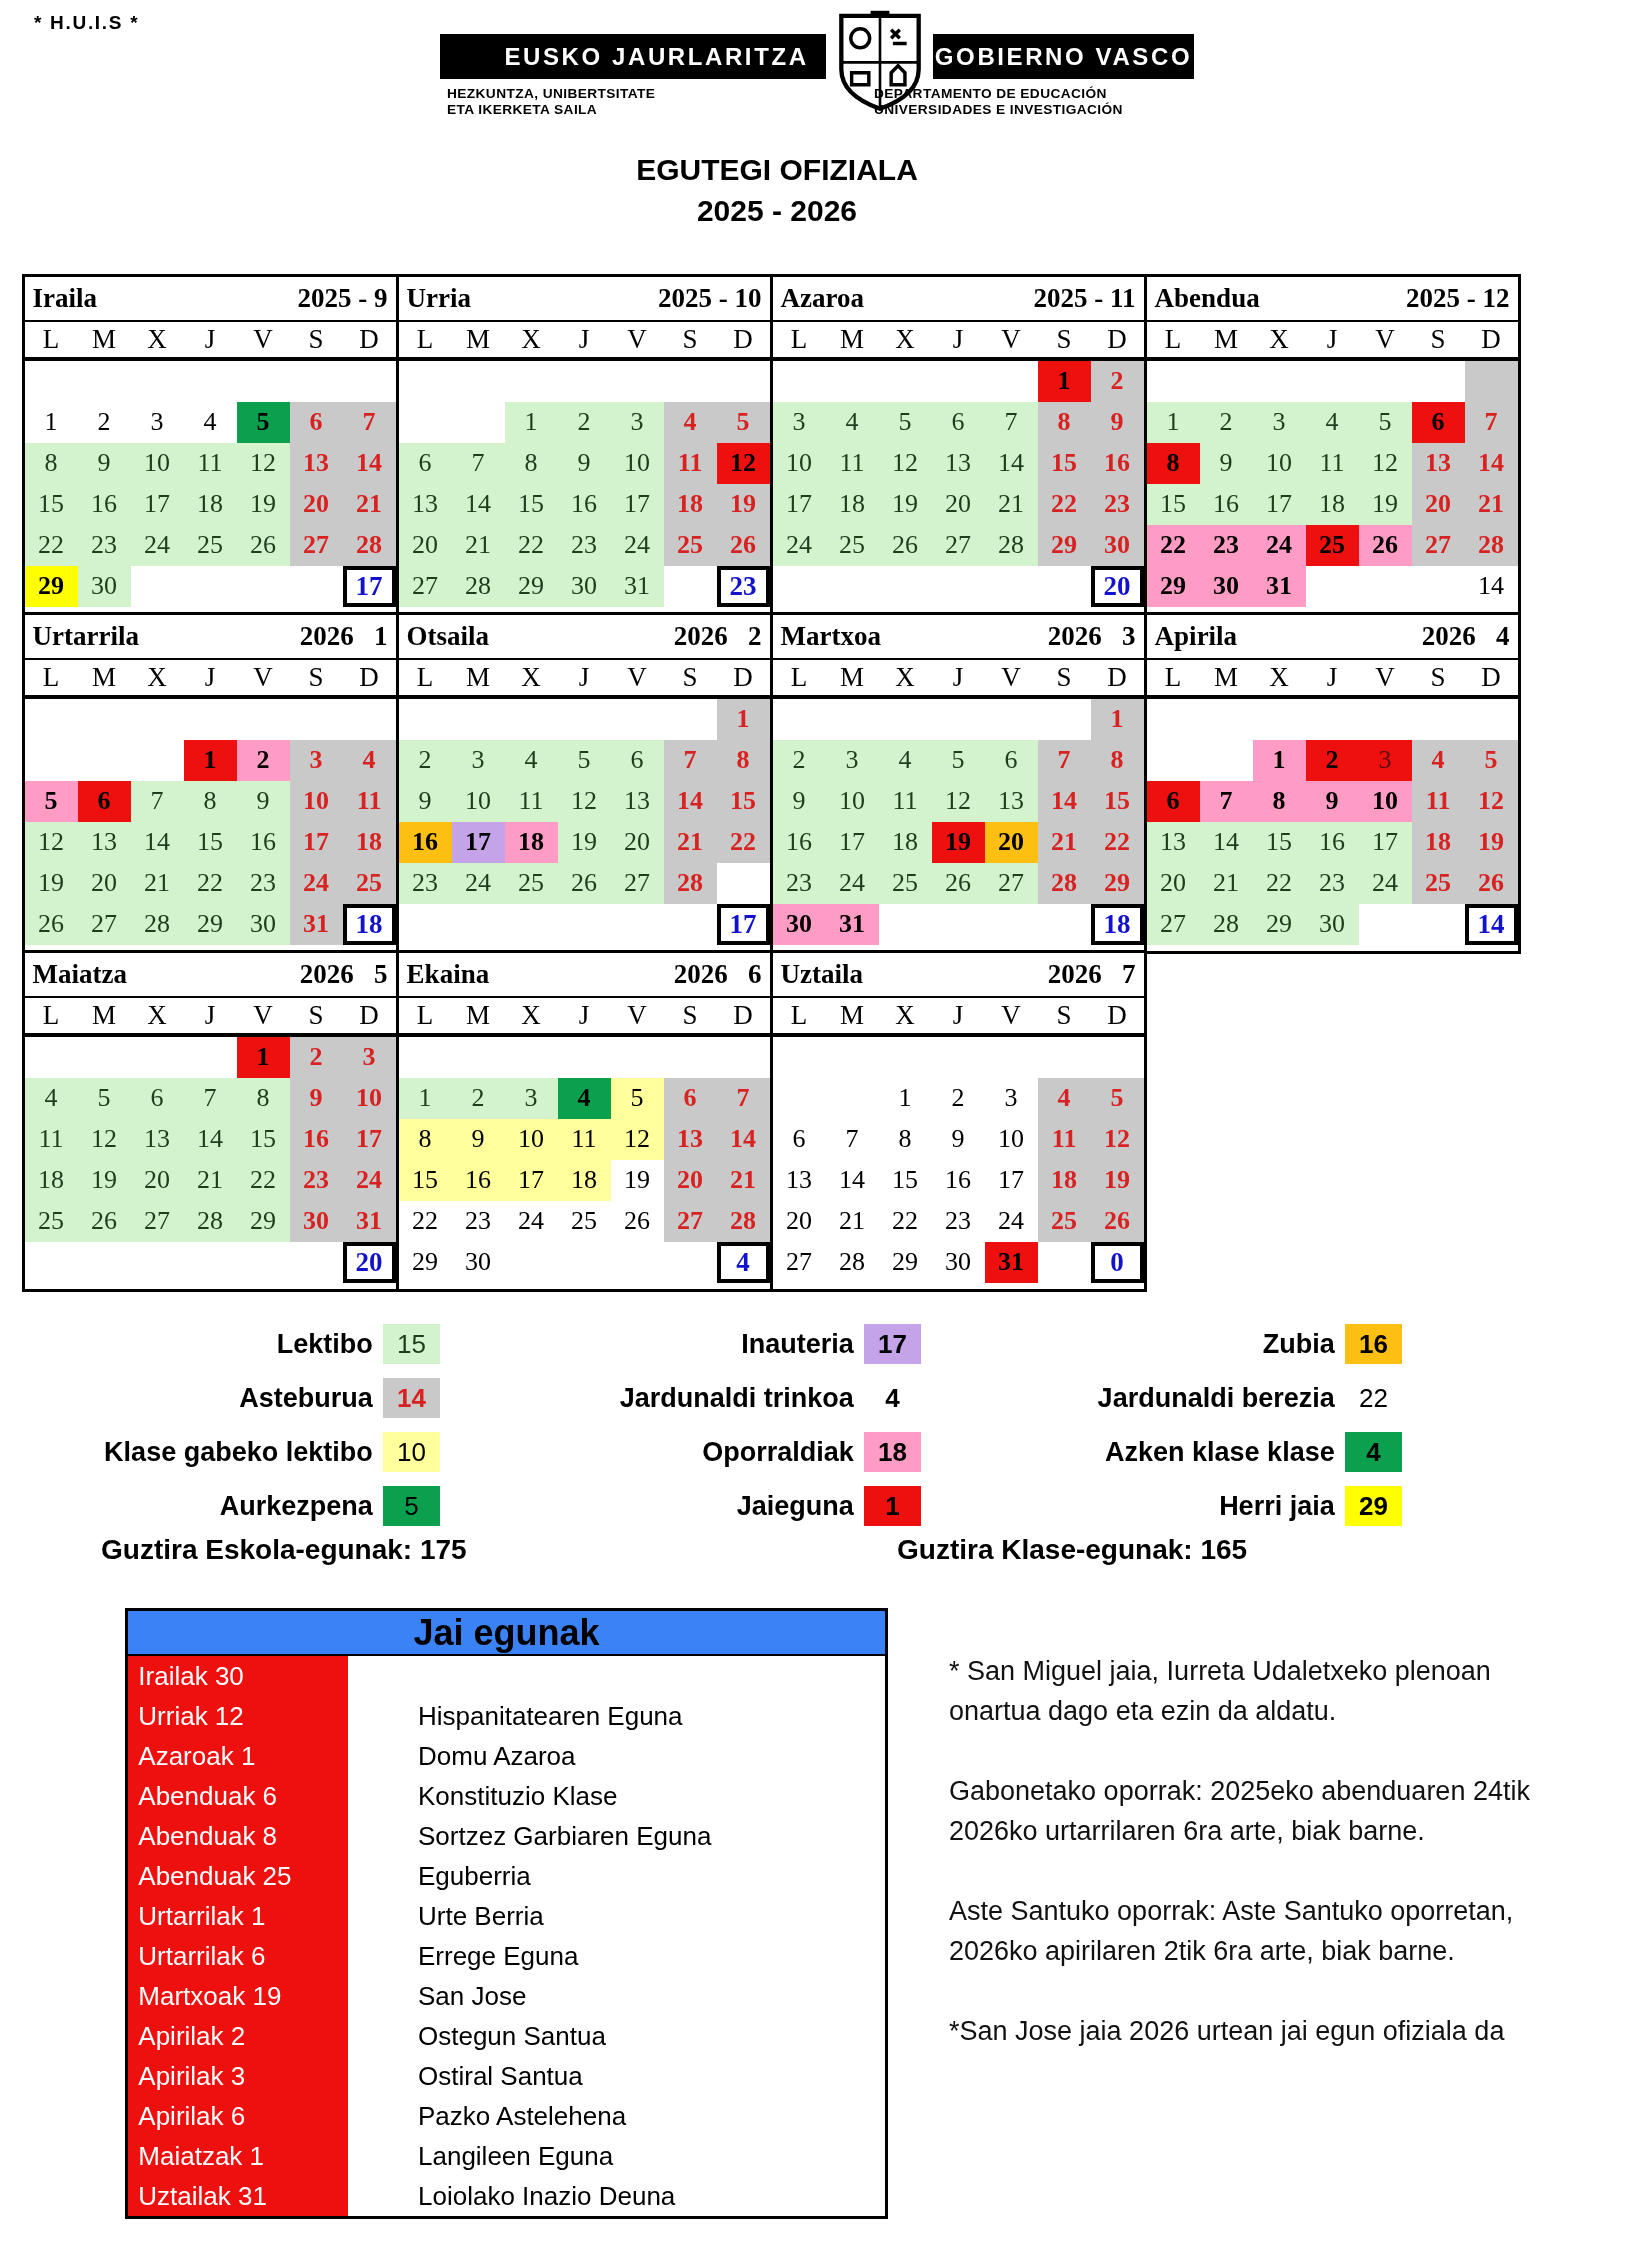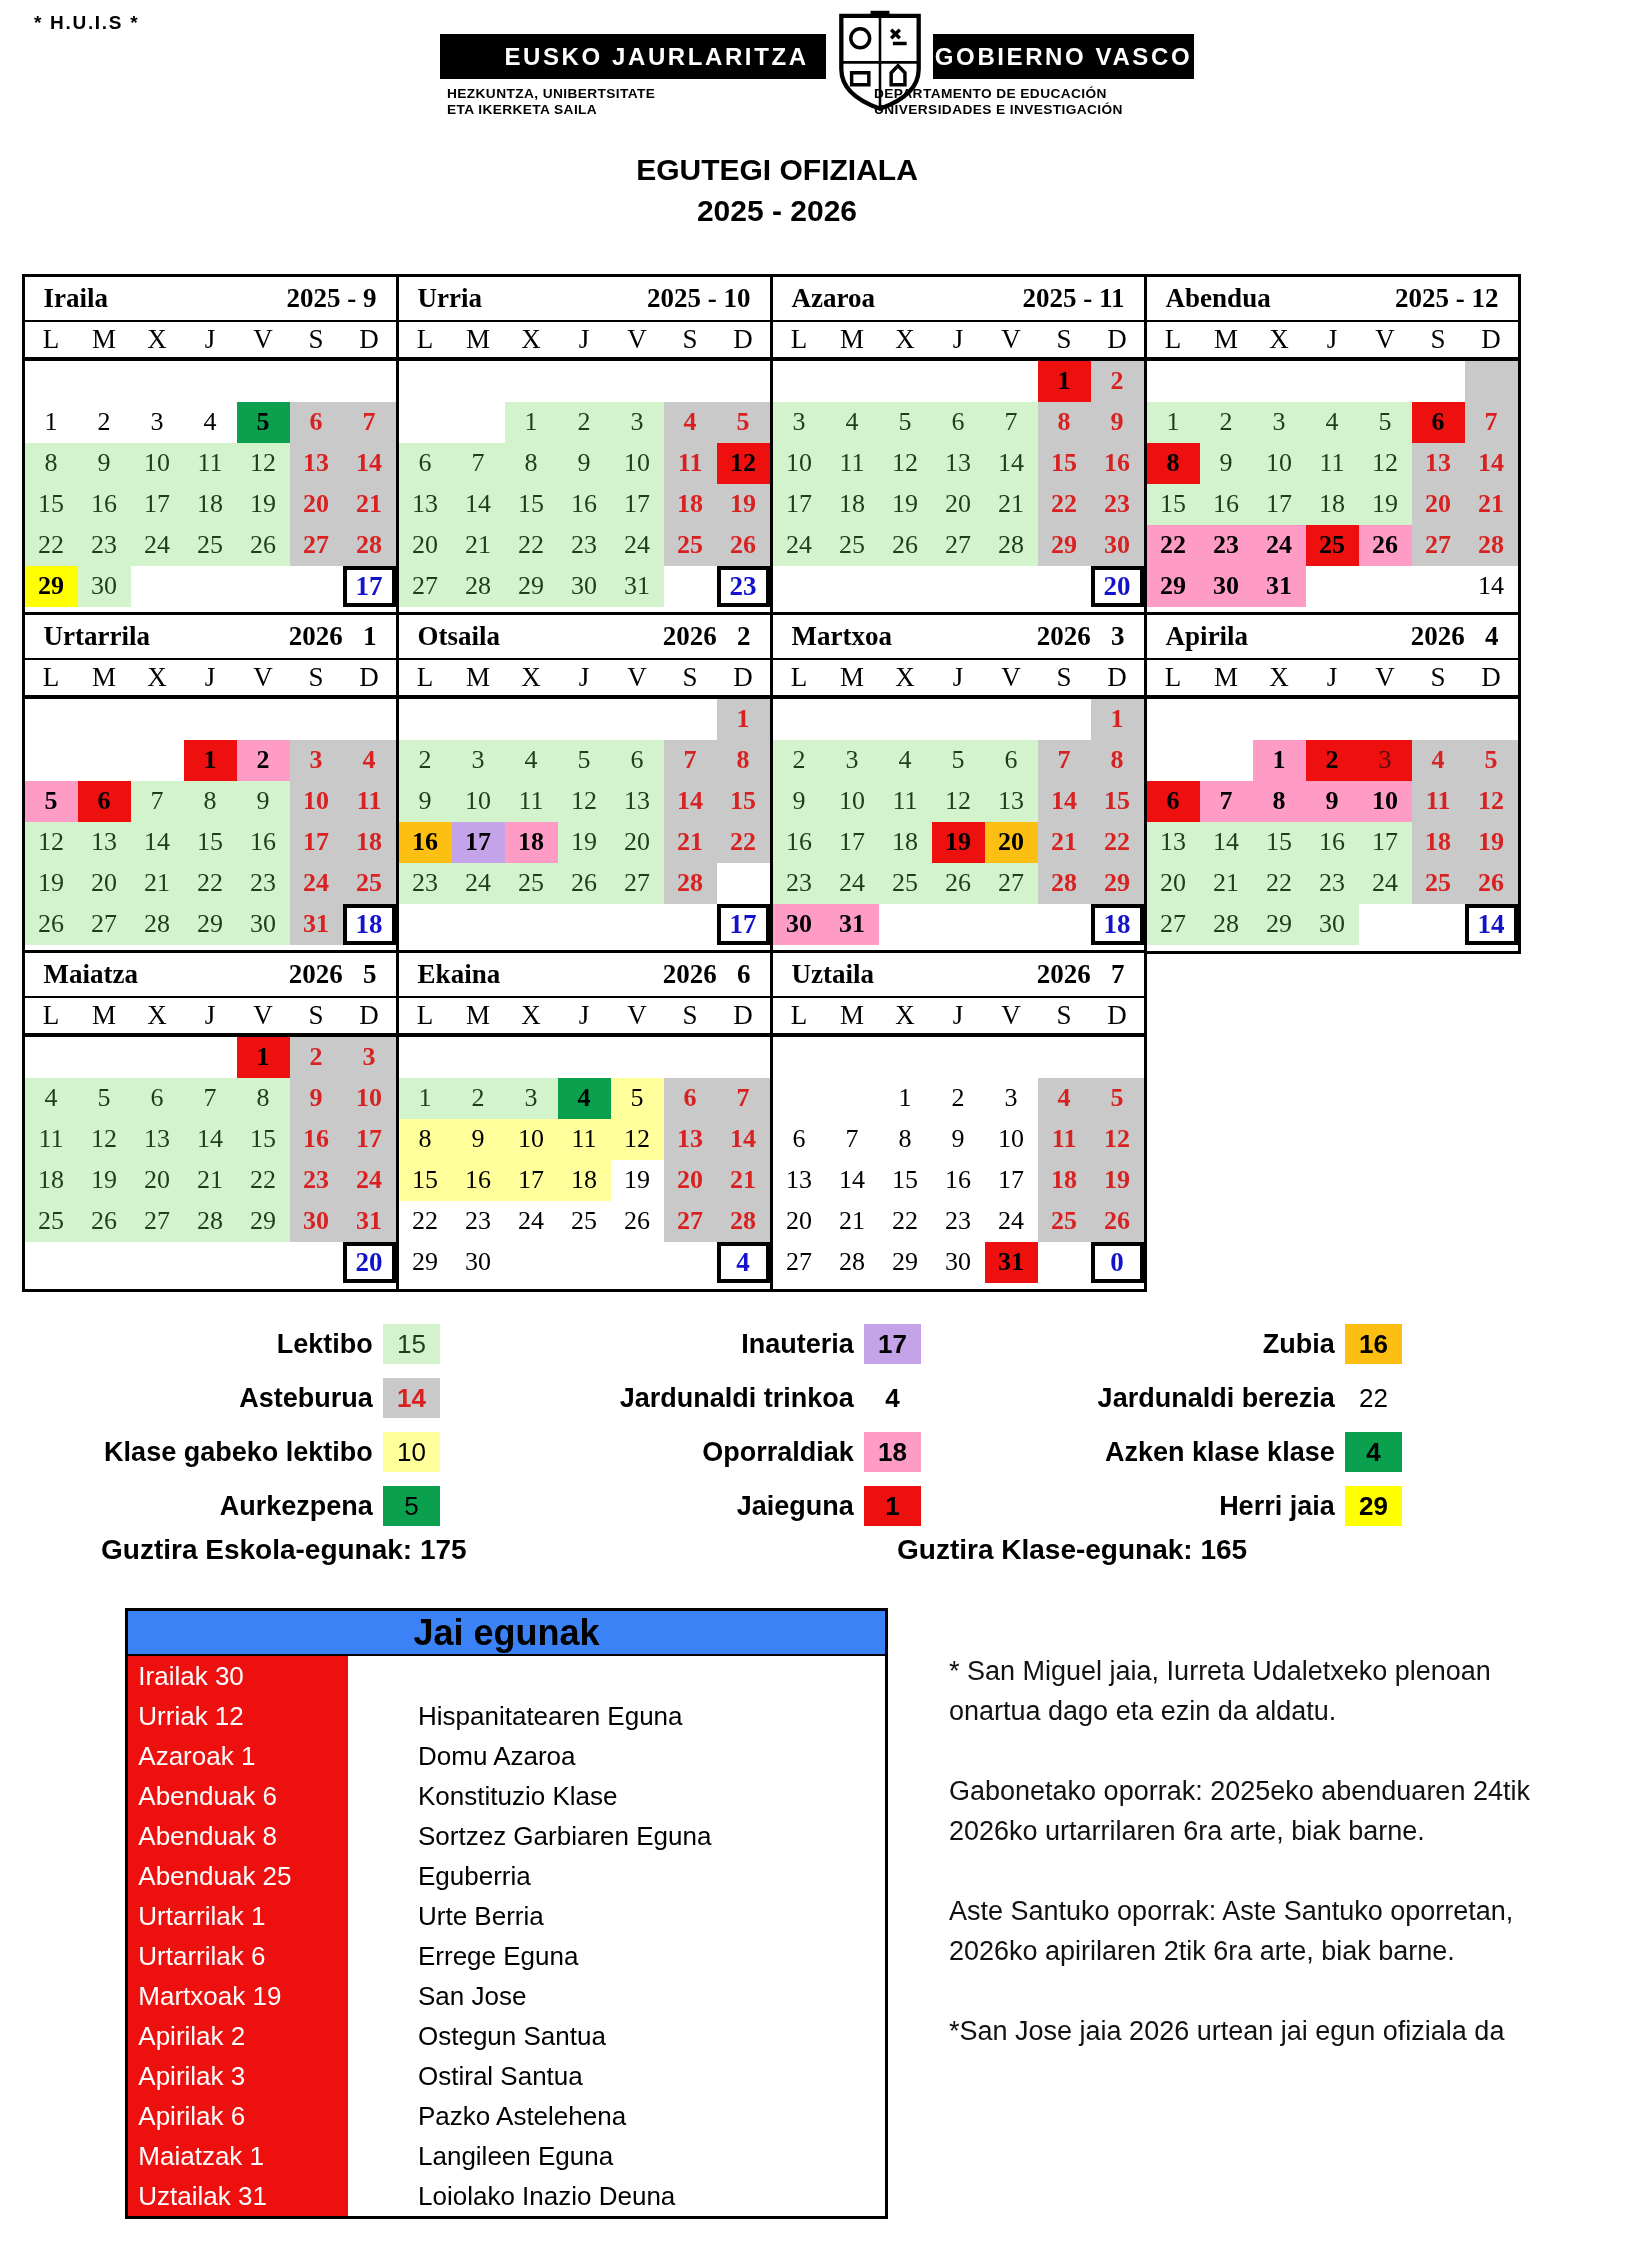--- a/index.html
+++ b/index.html
@@ -23,21 +23,21 @@
   #title { position:absolute; left:0; top:153px; width:1554px; text-align:center; font-weight:bold; }
   #title .t1 { font-size:30px; }
   #title .t2 { font-size:30px; margin-top:6.9px; }
 
   
   #calendar { position:absolute; left:25px; top:277px; display:grid;
               grid-template-columns:repeat(4,374px); grid-auto-rows:338px; }
   .month { width:377px; height:342px; margin-left:-3.4px; margin-top:-3.4px;
            border:3.4px solid #000; background:#fff; }
   .mtitle { height:45px; border-bottom:2.6px solid #000; display:flex; justify-content:space-between;
-            align-items:center; padding:0 19px; font-family:"Liberation Serif",serif;
+            align-items:center; padding:0 8px; font-family:"Liberation Serif",serif;
             font-weight:bold; font-size:27px; }
   .mwk { height:39px; border-bottom:4.3px solid #000; display:grid; grid-template-columns:repeat(7,1fr);
          font-family:"Liberation Serif",serif; font-size:27px; }
   .mwk span { display:flex; align-items:center; justify-content:center; }
   .mbody { display:grid; grid-template-columns:repeat(7,1fr); grid-auto-rows:41px;
            font-family:"Liberation Serif",serif; font-size:26px; }
   .dc { display:flex; align-items:center; justify-content:center; }
 
   .c-pln  { background:#fff; color:#000; }
   .c-lek  { background:#d3f3cd; color:#1d3d1d; }

